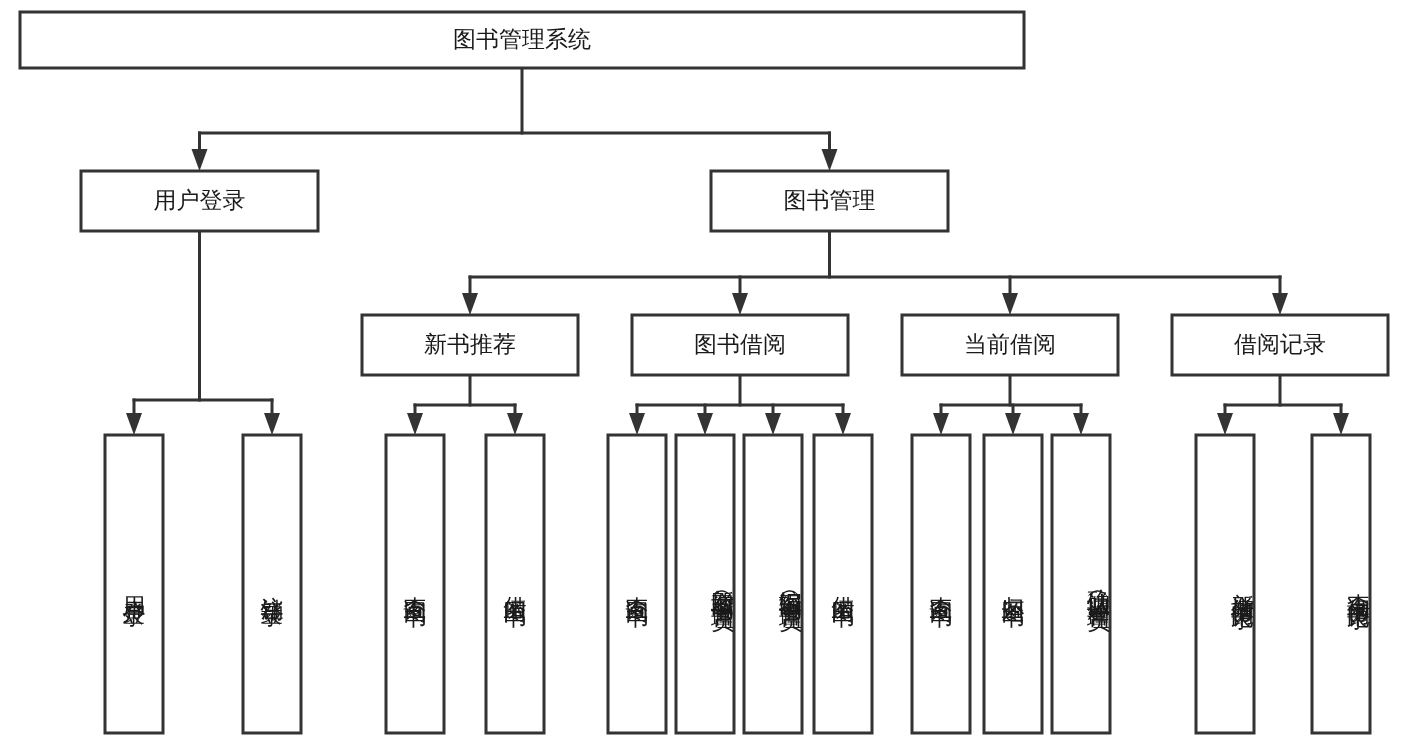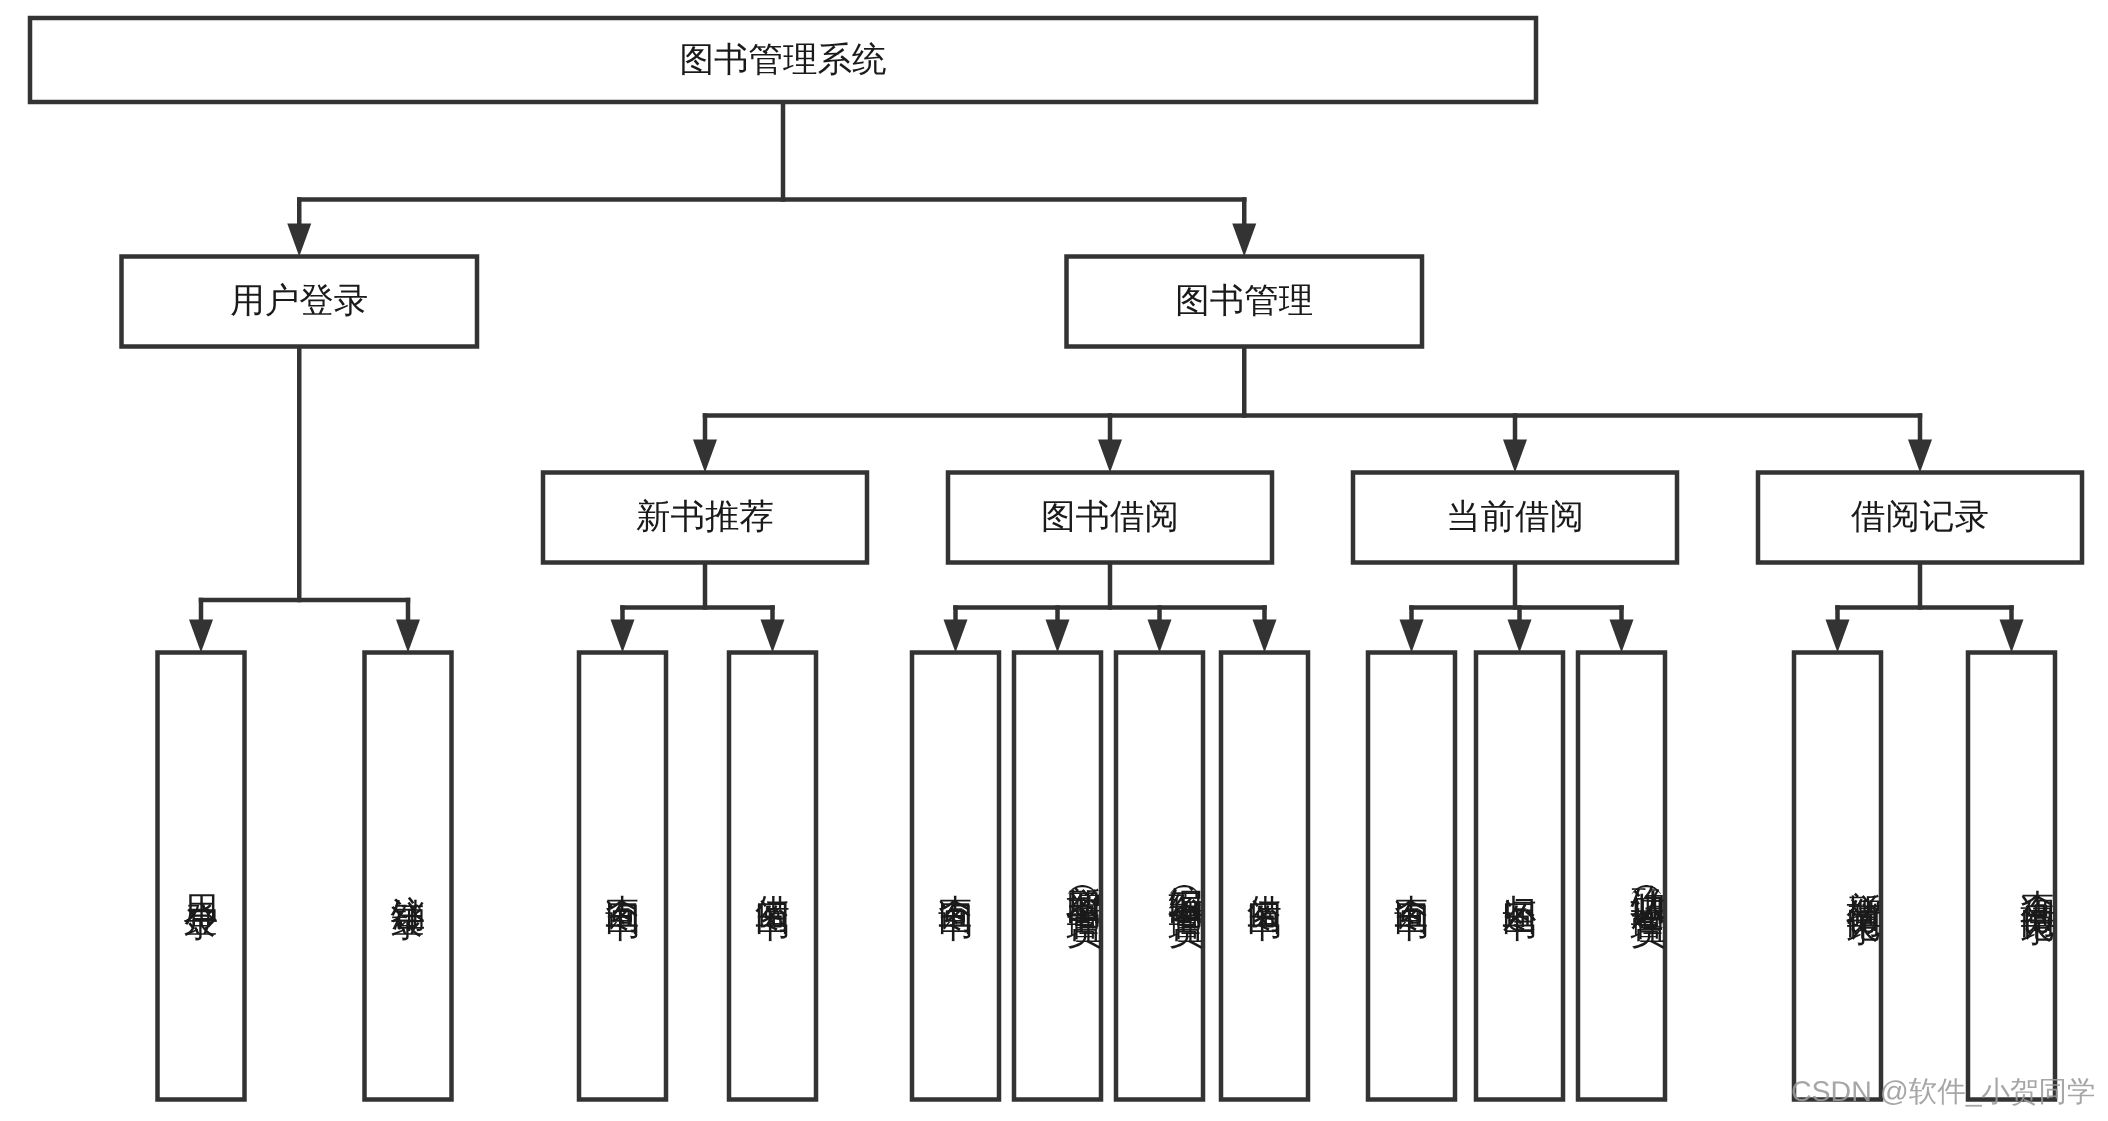--- a/index.html
+++ b/index.html
@@ -221,14 +221,13 @@
       <div class="node-label-v" style="left: 608px; width: 58px; top: 435px; height: 298px; display: flex; align-items: center; justify-content: center;">查询图书</div>
       <div class="node-label-v" style="left: 676px; width: 58px; top: 441px; height: 286px;">新增图书（管理员）</div>
       <div class="node-label-v" style="left: 744px; width: 58px; top: 441px; height: 286px;">编辑图书（管理员）</div>
       <div class="node-label-v" style="left: 814px; width: 58px; top: 435px; height: 298px; display: flex; align-items: center; justify-content: center;">借阅图书</div>
       <div class="node-label-v" style="left: 912px; width: 58px; top: 435px; height: 298px; display: flex; align-items: center; justify-content: center;">查询图书</div>
       <div class="node-label-v" style="left: 984px; width: 58px; top: 435px; height: 298px; display: flex; align-items: center; justify-content: center;">归还图书</div>
       <div class="node-label-v" style="left: 1052px; width: 58px; top: 441px; height: 286px;">确认归还（管理员）</div>
       <div class="node-label-v" style="left: 1196px; width: 58px; top: 441px; height: 286px;">新增借阅记录</div>
       <div class="node-label-v" style="left: 1312px; width: 58px; top: 441px; height: 286px;">查询借阅记录</div>
     </div>
-  <div class="watermark">CSDN @软件_小贺同学</div>
 </div>
 
 </body></html>

